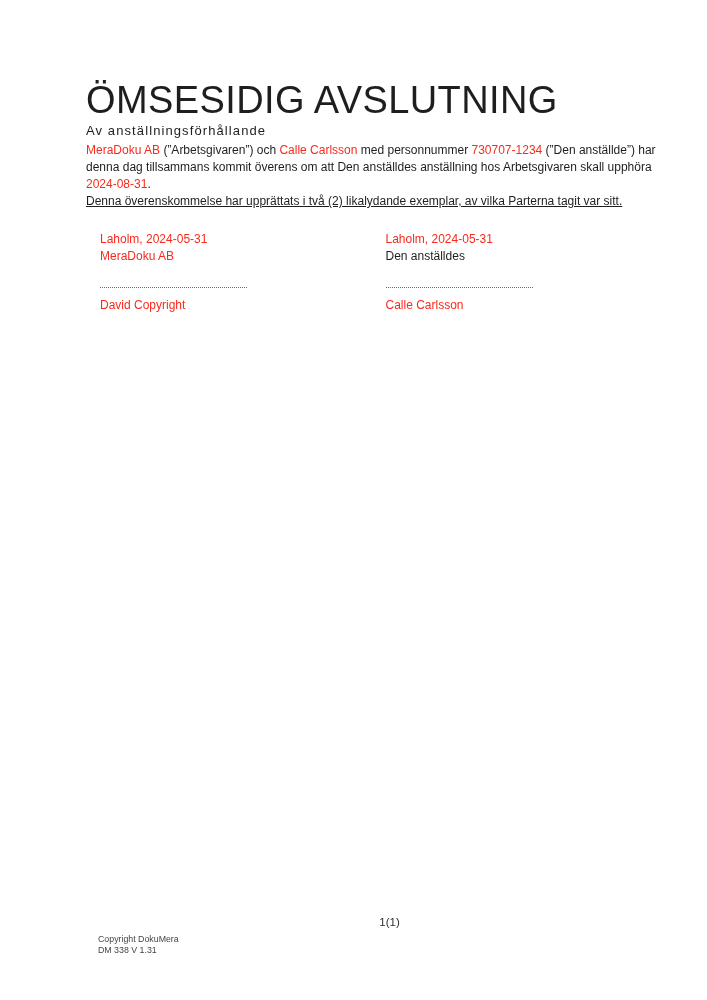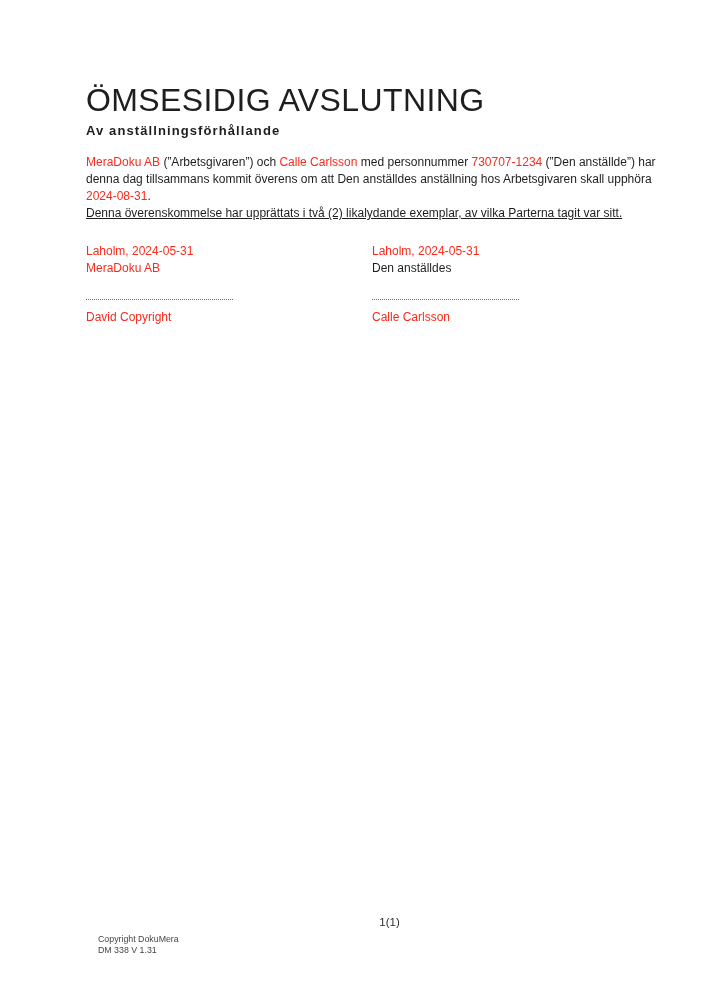--- a/index.html
+++ b/index.html
@@ -18,47 +18,48 @@
   }
   .content {
     position: absolute;
     left: 86px;
     top: 0;
     width: 585px;
   }
   .doc-title {
     margin: 0;
     padding-top: 84px;
-    font-size: 32px;
+    font-size: 38px;
     line-height: 32px;
     font-weight: 400;
     letter-spacing: 0.4px;
     color: #1e1e1e;
     white-space: nowrap;
   }
   .doc-subtitle {
-    margin: 7px 0 16px 0;
+    margin: 7px 0 4px 0;
     font-size: 13px;
     line-height: 15px;
-    font-weight: 700;
+    font-weight: 400;
     letter-spacing: 1.1px;
     color: #1e1e1e;
   }
   p.body-text {
     margin: 0;
     font-size: 12px;
     line-height: 17px;
     color: #1e1e1e;
   }
   .para-1 { margin-top: 47px; }
   .para-2 { margin-top: 14px; text-decoration: underline; }
   .red { color: var(--accent-red, #f92a1c); }
   .sig-block {
     margin-top: 21px;
     display: flex;
+    margin-left: 14px;
   }
   .sig-col {
     width: 286px;
     font-size: 12px;
     line-height: 17px;
   }
   .sig-line {
     width: 147px;
     height: 0;
     border-bottom: 1px dotted #6a6a6a;

